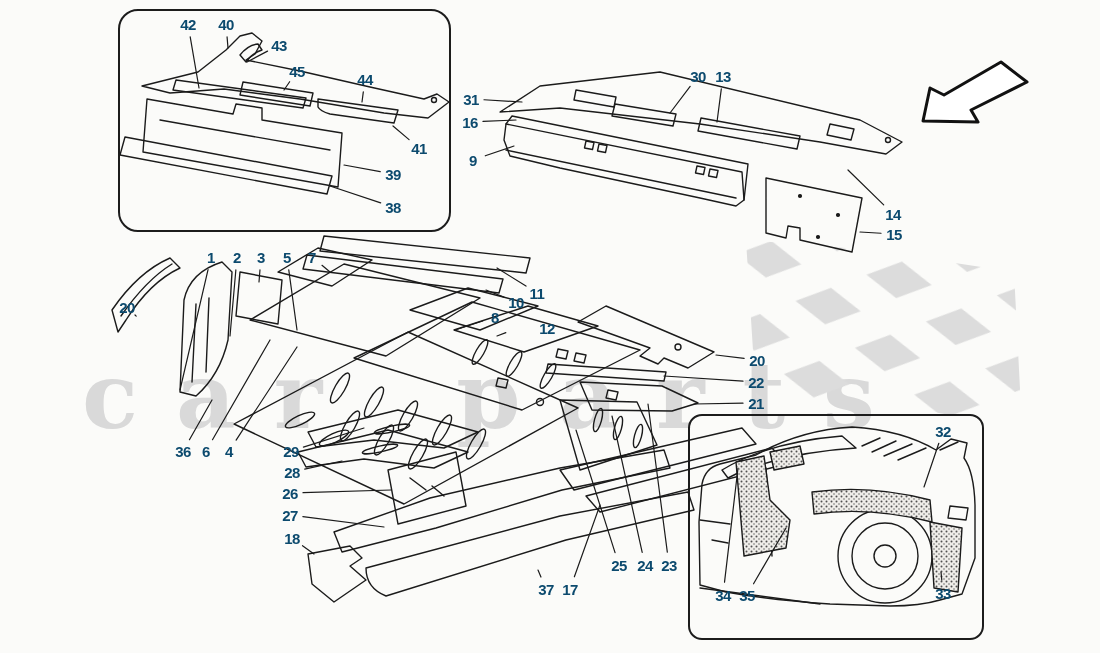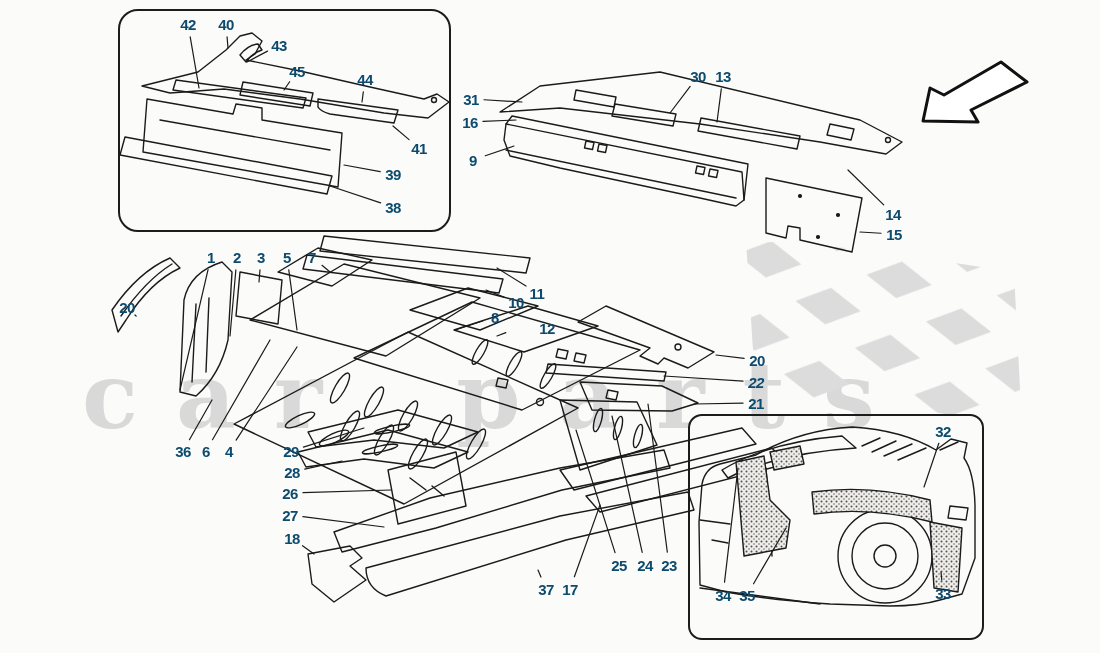--- a/index.html
+++ b/index.html
@@ -243,21 +243,21 @@
     <div class="callout" style="left: 518px; top: 328px; margin-left: 29px;">12</div>
     <div class="callout" style="left: 723px; top: 76px;">13</div>
     <div class="callout" style="left: 893px; top: 214px;">14</div>
     <div class="callout" style="left: 894px; top: 234px;">15</div>
     <div class="callout" style="left: 470px; top: 122px;">16</div>
     <div class="callout" style="left: 570px; top: 589px;">17</div>
     <div class="callout" style="left: 292px; top: 538px;">18</div>
     <div class="callout" style="left: 127px; top: 307px;">20</div>
     <div class="callout" style="left: 757px; top: 360px;">20</div>
     <div class="callout" style="left: 756px; top: 403px;">21</div>
-    <div class="callout" style="left: 756px; top: 382px; font-style: italic;">22</div>
+    <div class="callout" style="left: 756px; top: 382px;">22</div>
     <div class="callout" style="left: 669px; top: 565px;">23</div>
     <div class="callout" style="left: 645px; top: 565px;">24</div>
     <div class="callout" style="left: 619px; top: 565px;">25</div>
     <div class="callout" style="left: 290px; top: 493px;">26</div>
     <div class="callout" style="left: 290px; top: 515px;">27</div>
     <div class="callout" style="left: 292px; top: 472px;">28</div>
     <div class="callout" style="left: 291px; top: 451px;">29</div>
     <div class="callout" style="left: 698px; top: 76px;">30</div>
     <div class="callout" style="left: 471px; top: 99px;">31</div>
     <div class="callout" style="left: 943px; top: 431px;">32</div>

